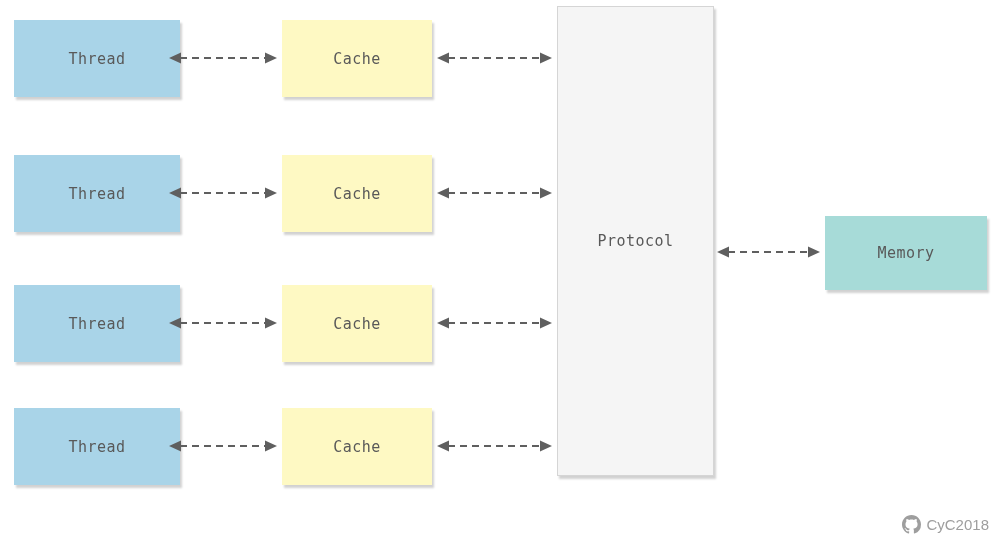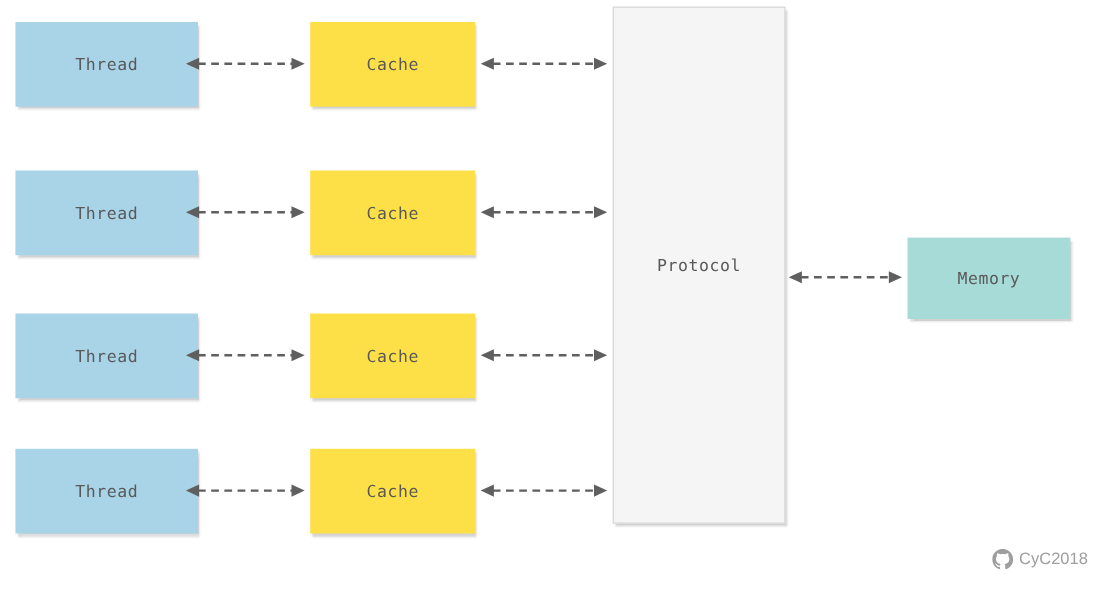--- a/index.html
+++ b/index.html
@@ -22,42 +22,42 @@
     box-shadow: 2px 3px 2px rgba(0,0,0,0.18);
   }
   .thread {
     width: 166px;
     height: 77px;
     background: #a9d4e8;
   }
   .cache {
     width: 150px;
     height: 77px;
-    background: #fde047;
+    background: #fef9c3;
   }
   .protocol {
     width: 155px;
     height: 468px;
     background: #f5f5f5;
     border: 1px solid #d5d5d5;
   }
   .memory {
-    width: 148px;
+    width: 162px;
     height: 74px;
     background: #a7dbd8;
   }
   .arrow {
     position: absolute;
     height: 20px;
     display: block;
   }
   .watermark {
     position: absolute;
     right: 10px;
-    bottom: 20px;
+    bottom: 4px;
     display: flex;
     align-items: center;
     gap: 5px;
     color: #9e9e9e;
     font-family: "Liberation Sans", sans-serif;
     font-size: 15px;
   }
   .watermark svg { display: block; }
 </style>
 </head>

